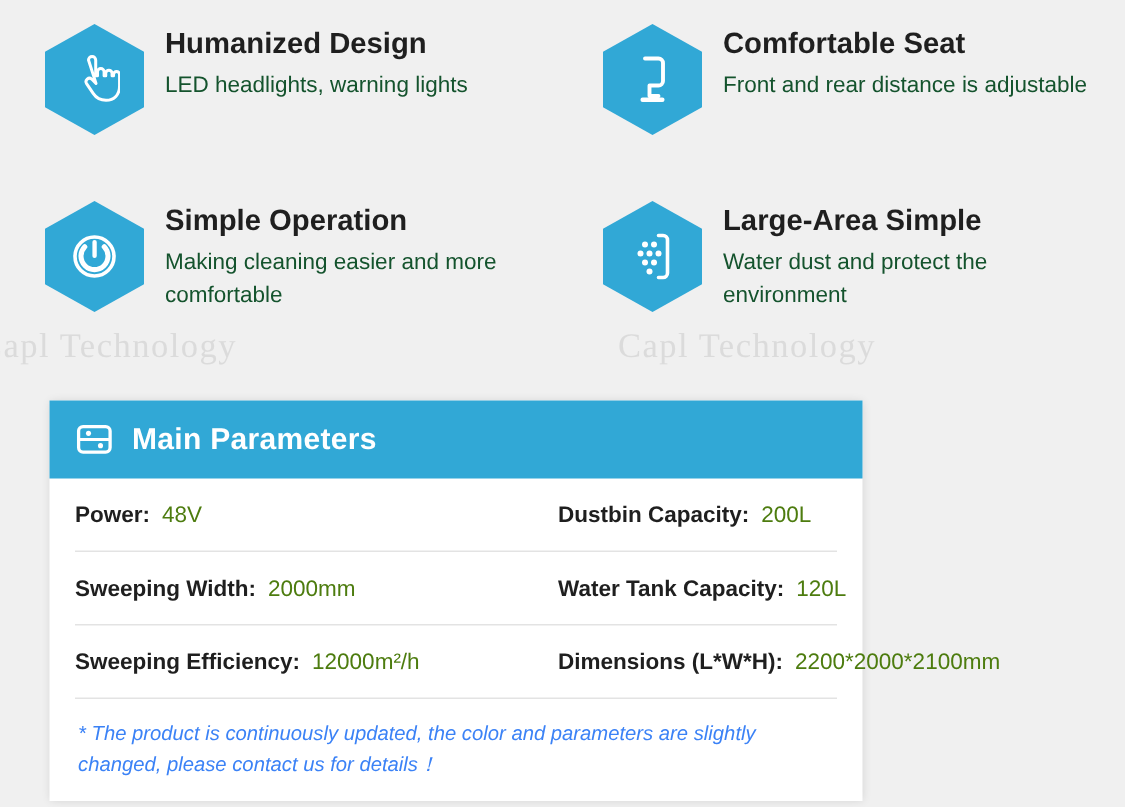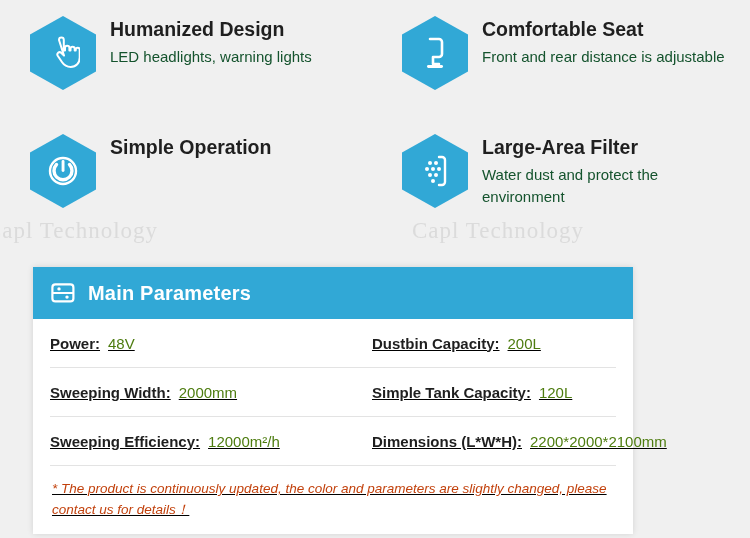--- a/index.html
+++ b/index.html
@@ -79,21 +79,21 @@
     font-size: 15px;
     line-height: 22px;
     max-width: 250px;
   }
 
   
   .params-card {
     position: absolute;
     left: 33px;
     top: 267px;
-    width: 600px;
+    width: 542px;
     background: #ffffff;
     box-shadow: 0 0 6px rgba(0,0,0,0.12);
     box-sizing: border-box;
   }
   .params-header {
     background: #31a8d6;
     height: 52px;
     display: flex;
     align-items: center;
     padding-left: 17px;
@@ -109,21 +109,20 @@
   }
   .params-title {
     color: #ffffff;
     font-size: 20px;
     font-weight: bold;
     margin-left: 12px;
     letter-spacing: 0.2px;
   }
   .params-body {
     padding: 0 17px 0 17px;
-    text-decoration: underline;
   }
   .prow {
     display: flex;
     height: 48px;
     align-items: center;
     border-bottom: 1px solid #e3e3e3;
   }
   .prow:last-of-type { border-bottom: 1px solid #e3e3e3; }
   .pcell {
     display: flex;
@@ -136,21 +135,21 @@
     color: #1f1f1f;
     font-weight: bold;
     white-space: nowrap;
   }
   .pvalue {
     color: #4d7c0f;
     margin-left: 8px;
     white-space: nowrap;
   }
   .pnote {
-    color: #c2410c;
+    color: #3b82f6;
     font-size: 13.5px;
     font-style: italic;
     line-height: 21px;
     padding: 12px 2px 14px 2px;
   }
 </style>
 </head>
 <body>
 
 <div class="watermark wm1">Capl Technology</div>
@@ -192,41 +191,42 @@
       <div class="hex">
         <svg width="36" height="36" viewBox="0 0 36 36" aria-hidden="true">
           <circle cx="18" cy="18" r="13" fill="none" stroke="#ffffff" stroke-width="2.4"></circle>
           <path d="M11.5 11.5 a9 9 0 1 0 13 0" fill="none" stroke="#ffffff" stroke-width="3.4" stroke-linecap="round"></path>
           <rect x="16.6" y="7" width="2.9" height="12" rx="1.4" fill="#ffffff"></rect>
         </svg>
       </div>
     </div>
     <div class="ftext">
       <div class="ftitle">Simple Operation</div>
+      <div class="fdesc">Making cleaning easier and more comfortable</div>
     </div>
   </div>
 
   <div class="feature">
     <div class="hexwrap">
       <div class="hex">
         <svg width="34" height="36" viewBox="0 0 34 36" aria-hidden="true">
           <path d="M21 4 h3 a3 3 0 0 1 3 3 v22 a3 3 0 0 1-3 3 h-3" fill="none" stroke="#ffffff" stroke-width="2.4" stroke-linecap="round"></path>
           <circle cx="12" cy="10" r="2" fill="#ffffff"></circle>
           <circle cx="18" cy="10" r="2" fill="#ffffff"></circle>
           <circle cx="9" cy="16" r="2" fill="#ffffff"></circle>
           <circle cx="15" cy="16" r="2" fill="#ffffff"></circle>
           <circle cx="21" cy="16" r="2" fill="#ffffff"></circle>
           <circle cx="12" cy="22" r="2" fill="#ffffff"></circle>
           <circle cx="18" cy="22" r="2" fill="#ffffff"></circle>
           <circle cx="15" cy="28" r="2" fill="#ffffff"></circle>
         </svg>
       </div>
     </div>
     <div class="ftext">
-      <div class="ftitle">Large-Area Filter</div>
+      <div class="ftitle">Large-Area Simple</div>
       <div class="fdesc">Water dust and protect the environment</div>
     </div>
   </div>
 
 </div>
 
 <div class="params-card">
   <div class="params-header">
     <div class="params-header-icon">
       <svg width="24" height="22" viewBox="0 0 24 22" aria-hidden="true">
@@ -251,21 +251,21 @@
         <span class="pvalue">200L</span>
       </div>
     </div>
 
     <div class="prow">
       <div class="pcell left">
         <span class="plabel">Sweeping Width:</span>
         <span class="pvalue">2000mm</span>
       </div>
       <div class="pcell right">
-        <span class="plabel">Simple Tank Capacity:</span>
+        <span class="plabel">Water Tank Capacity:</span>
         <span class="pvalue">120L</span>
       </div>
     </div>
 
     <div class="prow">
       <div class="pcell left">
         <span class="plabel">Sweeping Efficiency:</span>
         <span class="pvalue">12000m²/h</span>
       </div>
       <div class="pcell right">

